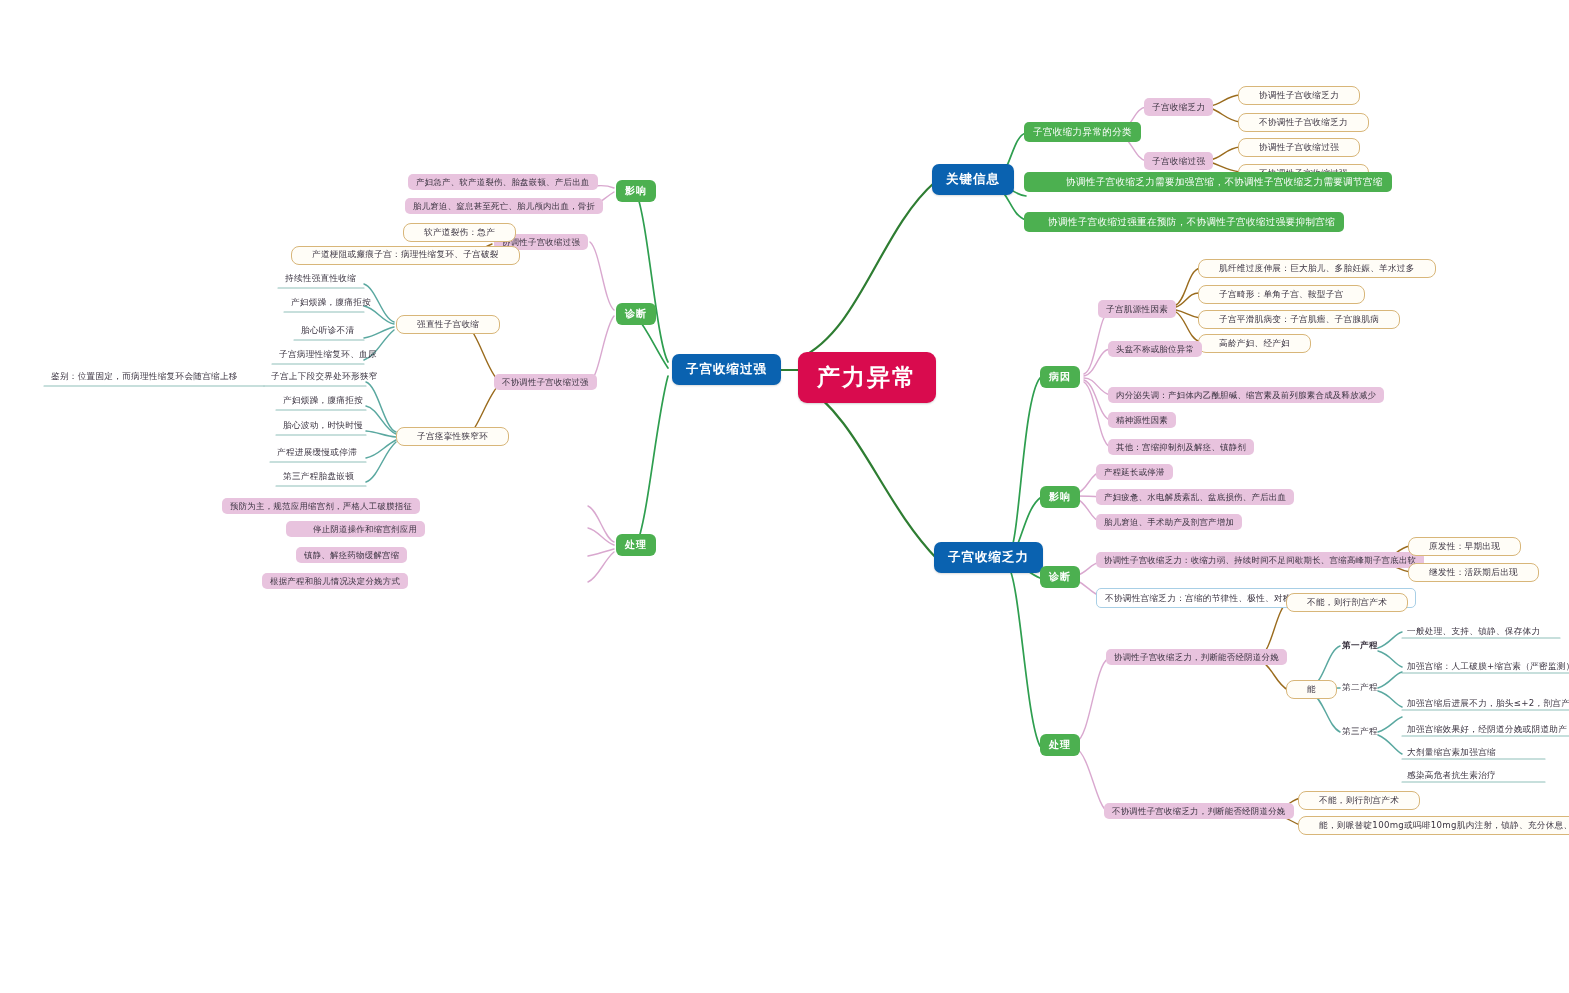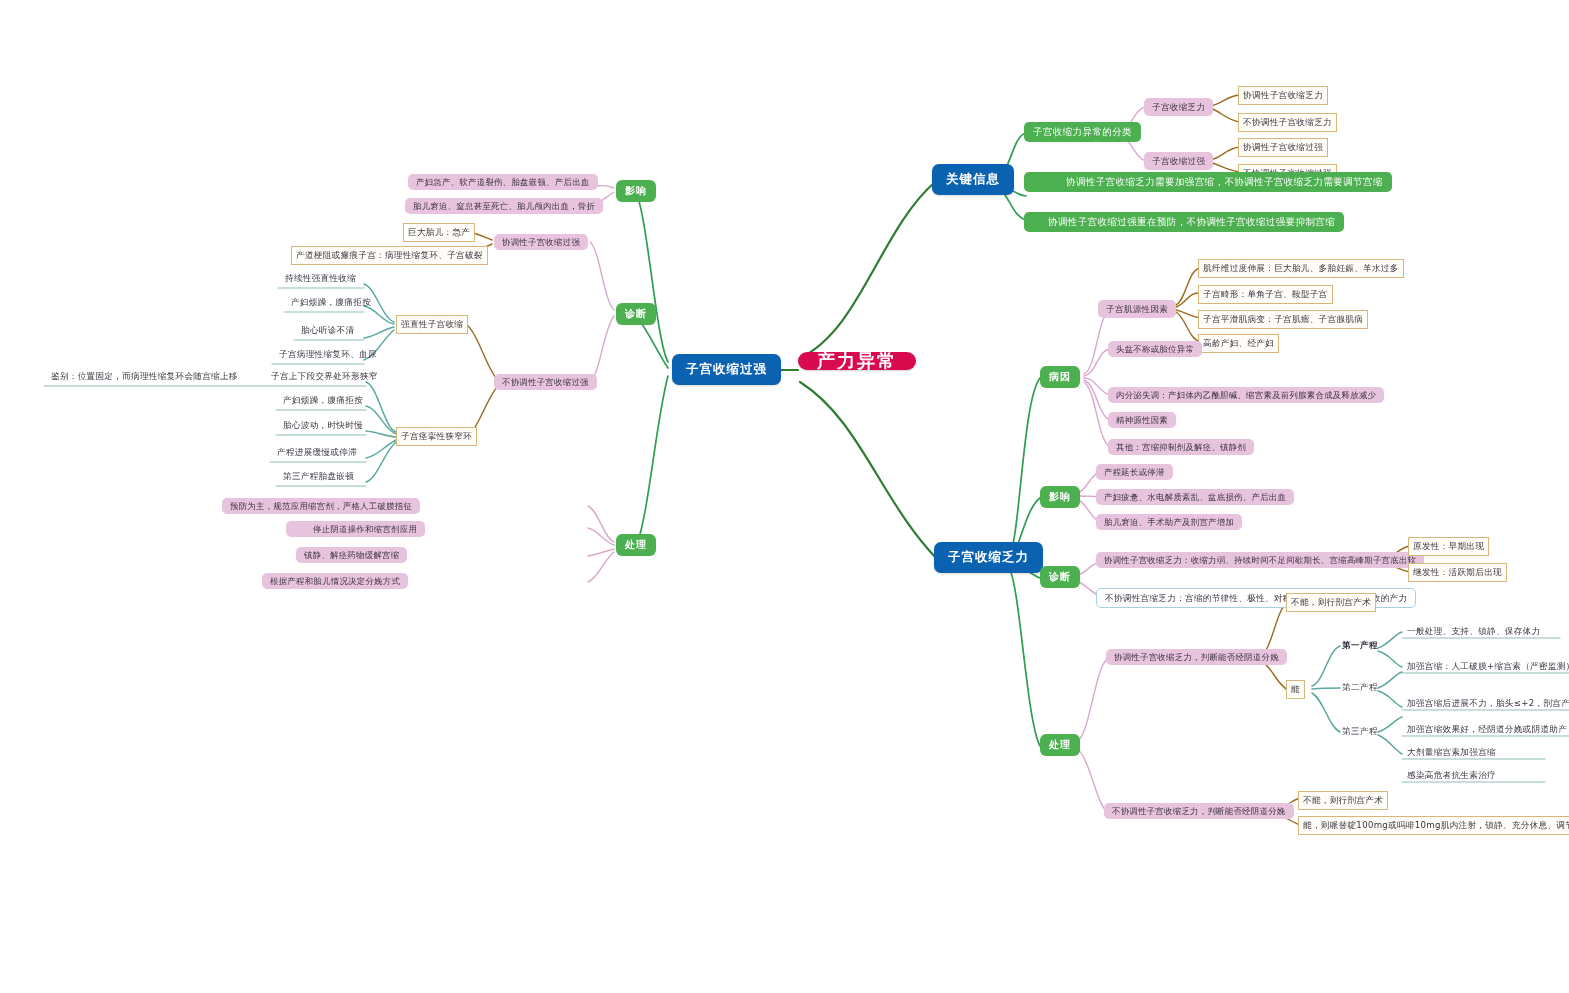--- a/index.html
+++ b/index.html
@@ -8,22 +8,22 @@
     font-family:"DejaVu Sans","Liberation Sans",sans-serif;
     width:1569px;height:993px;position:relative;overflow:hidden;
     -webkit-font-smoothing:antialiased;
   }
   #canvas{position:absolute;left:0;top:0;width:1569px;height:993px;}
   svg.links{position:absolute;left:0;top:0;width:1569px;height:993px;pointer-events:none;}
   .node{position:absolute;box-sizing:border-box;white-space:nowrap;line-height:1;}
 
   
   .n-root{
-    background:#d90b4e;color:#ffffff;font-size:18px;font-weight:bold;
-    border-radius:9px;padding:0 19px;letter-spacing:2px;
+    background:#d90b4e;color:#ffffff;font-size:23px;font-weight:bold;
+    border-radius:9px;padding:14px 19px;letter-spacing:2px;
     box-shadow:0 1px 2px rgba(0,0,0,.18);
   }
   
   .n-l1{
     background:#0a62b0;color:#ffffff;font-size:12.5px;font-weight:bold;
     border-radius:7px;padding:9px 14px;letter-spacing:1px;
     box-shadow:0 1px 2px rgba(0,0,0,.15);
   }
   
   .n-l2{
@@ -40,21 +40,21 @@
     background:#e8c3de;color:#3a3340;font-size:8.6px;
     border-radius:5px;padding:4.5px 8px;letter-spacing:.3px;
   }
   .n-pink-sm{
     background:#e8c3de;color:#3a3340;font-size:8.4px;
     border-radius:5px;padding:4px 8px;letter-spacing:.3px;
   }
   
   .n-cream{
     background:#fffdf7;color:#3a3340;font-size:8.6px;
-    border:1px solid #d8b679;border-radius:0;padding:4px 4px;letter-spacing:.3px;
+    border:1px solid #d8b679;border-radius:8px;padding:4px 20px;letter-spacing:.3px;
   }
   
   .n-blueline{
     background:#ffffff;color:#3a3340;font-size:8.6px;
     border:1px solid #a8cfe6;border-radius:5px;padding:4.5px 8px;letter-spacing:.3px;
   }
   
   .n-plain{
     color:#3a3340;font-size:8.6px;padding:2px 3px 4px 3px;letter-spacing:.3px;
     background:transparent;
@@ -252,22 +252,22 @@
 <div class="node n-pink-sm" style="left:1104px;top:803px;">不协调性子宫收缩乏力，判断能否经阴道分娩</div>
 <div class="node n-cream" style="left:1298px;top:791px;">不能，则行剖宫产术</div>
 <div class="node n-cream" style="left:1298px;top:816px;">能，则哌替啶100mg或吗啡10mg肌内注射，镇静、充分休息、调节宫缩</div>
 
 <div class="node n-l2" style="left:616px;top:180px;">影响</div>
 <div class="node n-pink-sm" style="left:408px;top:174px;">产妇急产、软产道裂伤、胎盘嵌顿、产后出血</div>
 <div class="node n-pink-sm" style="left:405px;top:198px;">胎儿窘迫、窒息甚至死亡、胎儿颅内出血，骨折</div>
 
 <div class="node n-l2" style="left:616px;top:303px;">诊断</div>
 <div class="node n-pink-sm" style="left:494px;top:234px;">协调性子宫收缩过强</div>
-<div class="node n-cream" style="left:403px;top:223px;">巨大胎儿：急产</div>
-<div class="node n-cream" style="left:291px;top:246px;">产道梗阻或瘢痕子宫：病理性缩复环、子宫破裂</div>
+<div class="node n-cream" style="left:403px;top:223px;">软产道裂伤：急产</div>
+<div class="node n-cream" style="left:291px;top:246px;font-family:Liberation Mono, monospace;">产道梗阻或瘢痕子宫：病理性缩复环、子宫破裂</div>
 
 <div class="node n-pink-sm" style="left:494px;top:374px;">不协调性子宫收缩过强</div>
 
 <div class="node n-cream" style="left:396px;top:315px;text-align:right;">强直性子宫收缩</div>
 <div class="node n-plain" style="left:282px;top:272px;">持续性强直性收缩</div>
 <div class="node n-plain" style="left:288px;top:296px;">产妇烦躁，腹痛拒按</div>
 <div class="node n-plain" style="left:298px;top:324px;">胎心听诊不清</div>
 <div class="node n-plain" style="left:276px;top:348px;">子宫病理性缩复环、血尿</div>
 
 <div class="node n-cream" style="left:396px;top:427px;">子宫痉挛性狭窄环</div>

